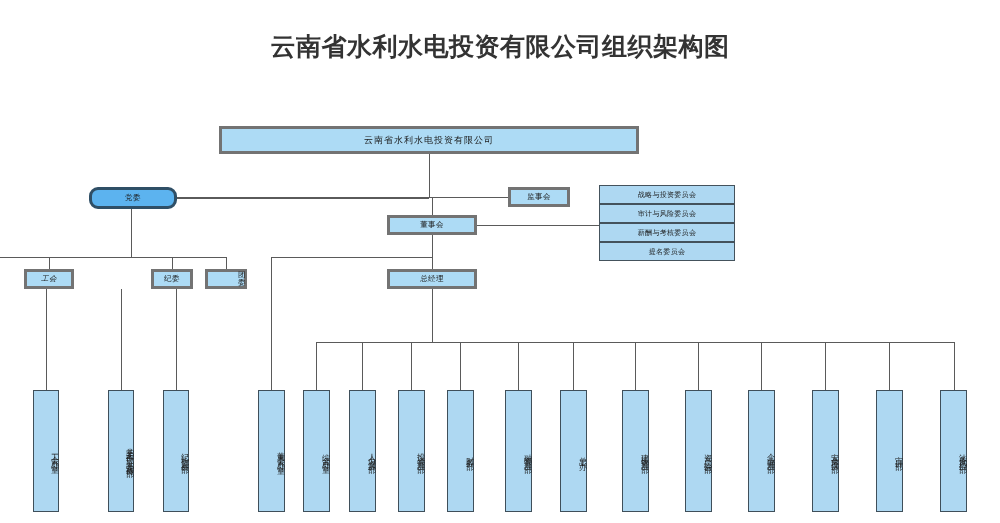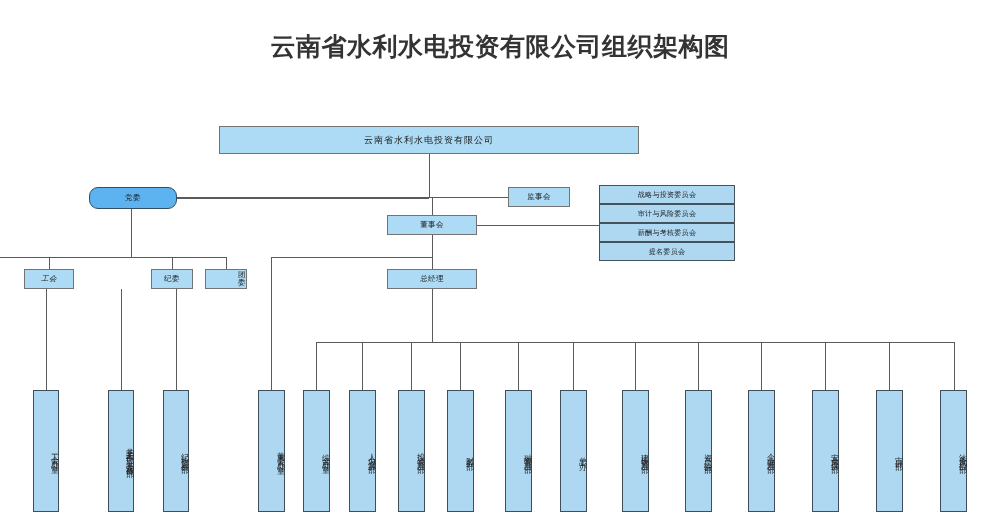--- a/index.html
+++ b/index.html
@@ -39,21 +39,21 @@
     position: absolute;
     left: 0; top: 0;
     width: 1000px;
     height: 523px;
   }
 
   .node {
     position: absolute;
     box-sizing: border-box;
     background: #addbf5;
-    border: 1px solid #737373;
+    border: 3px solid #737373;
     color: #1b1b1b;
     display: flex;
     align-items: center;
     justify-content: center;
     text-align: center;
     line-height: 1.12;
     z-index: 5;
   }
 
   .node.h {

